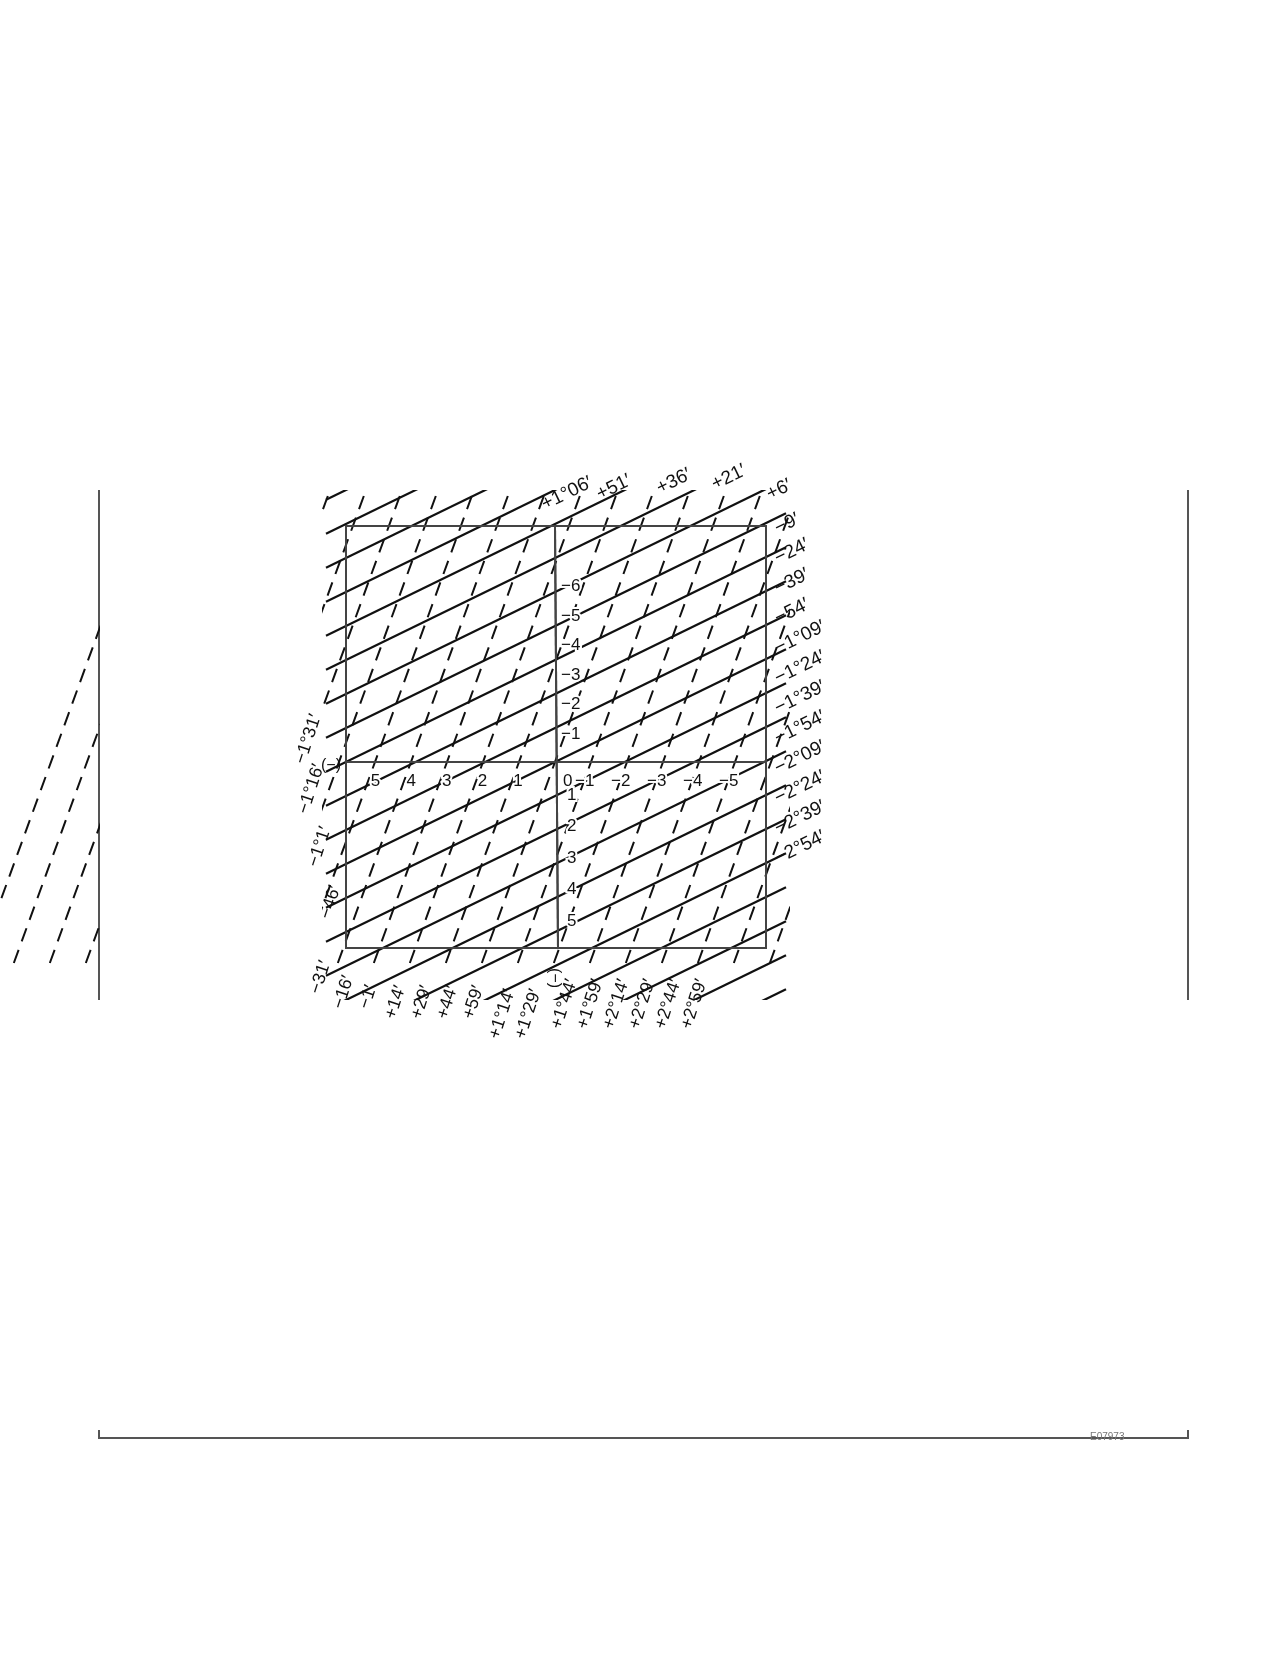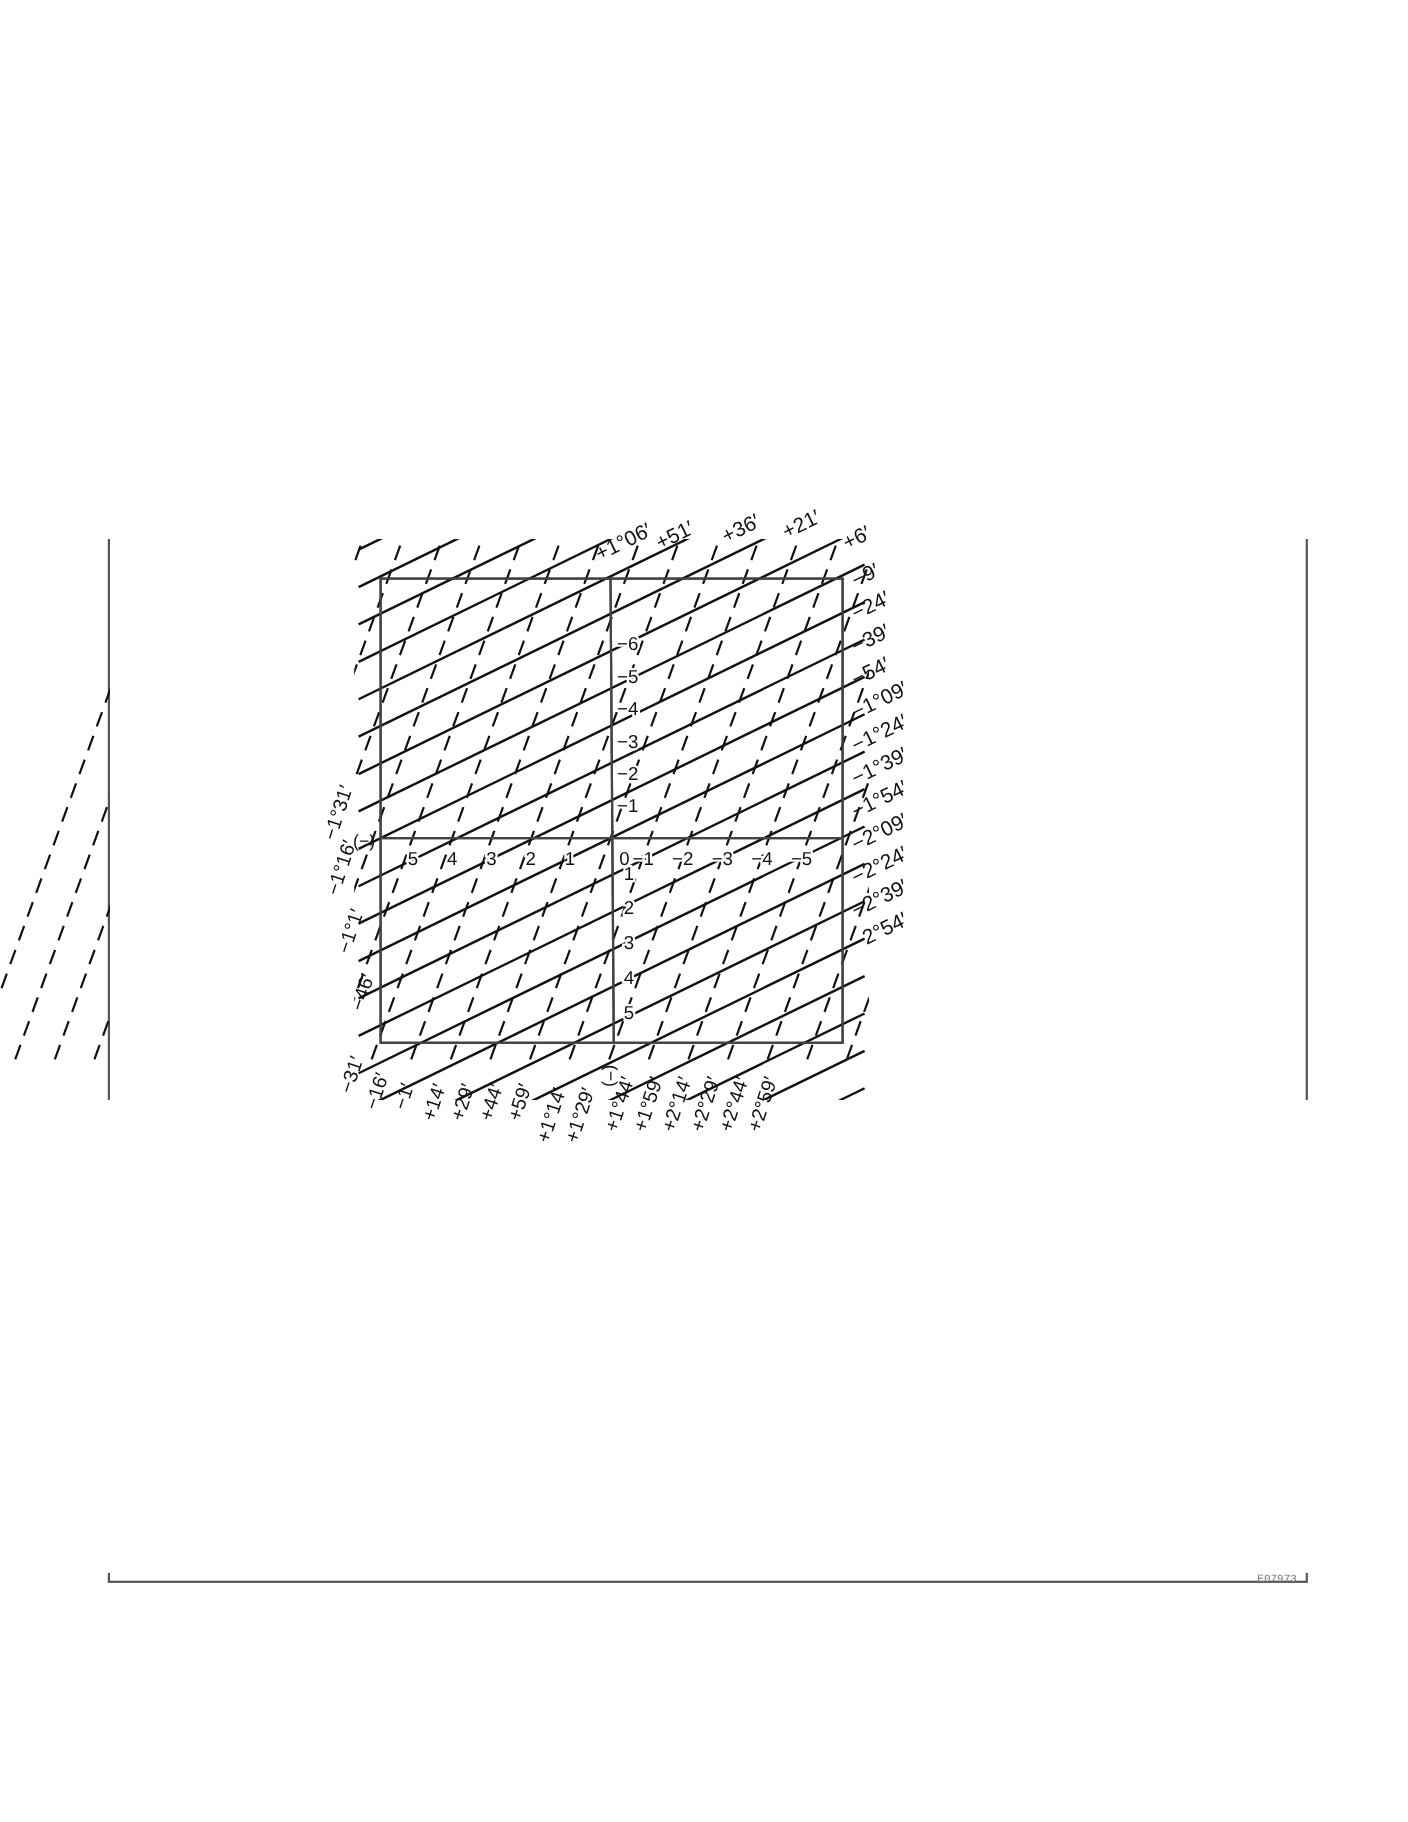--- a/index.html
+++ b/index.html
@@ -4,21 +4,21 @@
 <style>
   html,body{margin:0;padding:0;background:#fff;}
   body{width:1280px;height:1656px;position:relative;overflow:hidden;font-family:"Liberation Sans",sans-serif;color:#111;}
   .page-num{position:absolute;left:1116px;top:34px;font-size:22px;font-weight:bold;letter-spacing:0.5px;}
   .hdr{position:absolute;top:58px;left:0;width:1280px;text-align:left;font-size:15px;}
   .hdr .sec{position:absolute;left:465px;font-weight:bold;}
   .hdr .dash{position:absolute;left:647px;}
   .hdr .sub{position:absolute;left:677px;}
   .rule{position:absolute;left:83px;top:79px;width:1111px;height:2px;background:#111;}
   .frame{position:absolute;left:98px;top:113px;width:1091px;height:1326px;border:2px solid #555;box-sizing:border-box;}
-  .fig-id{position:absolute;left:1143px;top:1431px;font-size:10px;color:#777;font-family:Liberation Mono, monospace;}
+  .fig-id{position:absolute;left:1090px;top:1431px;font-size:10px;color:#777;font-family:Liberation Sans, sans-serif;}
   .chart-title{position:absolute;left:167px;top:242px;font-size:17px;letter-spacing:0.6px;color:#222;}
   .legend{position:absolute;left:855px;top:252px;font-size:17px;color:#222;}
   .legend .row{display:flex;align-items:center;height:35px;}
   .legend .sw{width:84px;margin-right:12px;height:0;}
   .legend .sw.solid{border-top:2px solid #555;}
   .legend .sw.dash{border-top:2px dashed #555;}
   .vlabel{position:absolute;left:520px;top:232px;width:100px;height:210px;}
   .vlabel .inner{position:absolute;left:0;top:210px;transform-origin:0 0;transform:rotate(-90deg);font-size:16px;font-weight:bold;line-height:19px;white-space:nowrap;color:#222;}
   .rlabel{position:absolute;left:876px;top:742px;font-size:16px;font-weight:bold;line-height:20px;color:#222;}
   .rlabel .plus{position:absolute;left:0;top:22px;font-weight:normal;}

